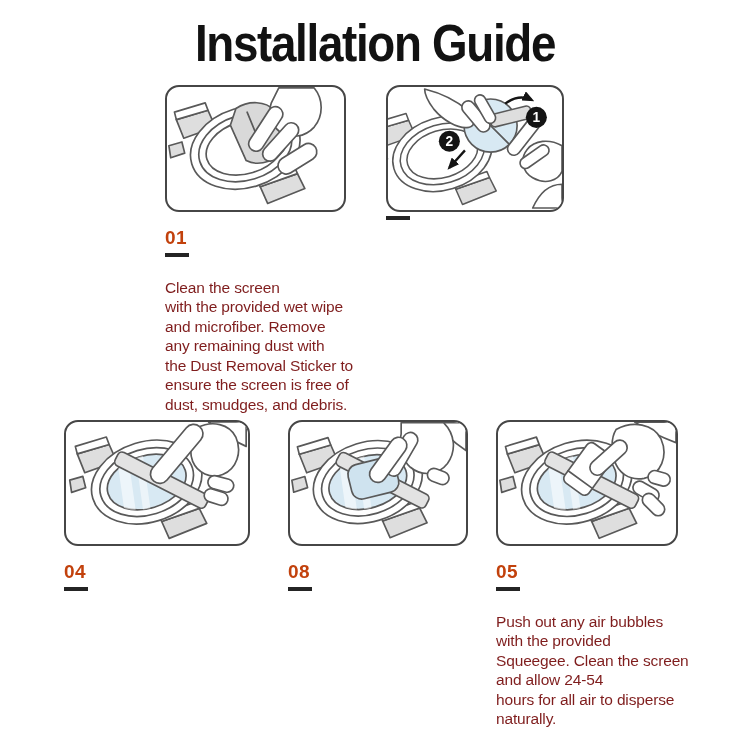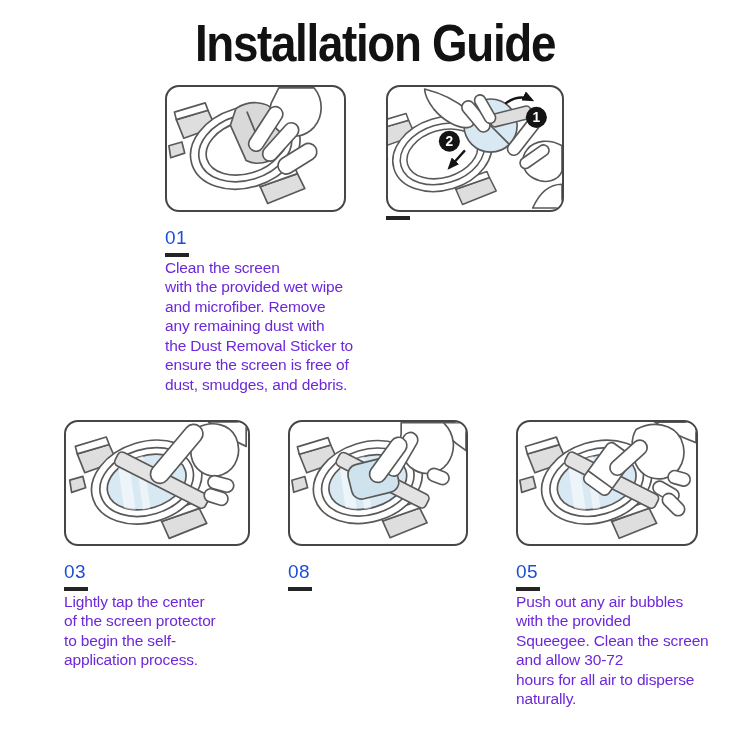--- a/index.html
+++ b/index.html
@@ -11,33 +11,33 @@
     letter-spacing:-1.5px;color:#121212;transform:scaleX(0.88);
   }
 
   .step{position:absolute;}
   .panel{
     box-sizing:border-box;border:2px solid #464646;border-radius:14px;
     background:#ffffff;overflow:hidden;
   }
   .panel svg{display:block;width:100%;height:100%;}
   .step-number{
-    margin-top:15px;font-size:19px;font-weight:normal;color:#1d4ed8;letter-spacing:0.5px;
+    margin-top:15px;font-size:19px;font-weight:bold;color:#c2410c;letter-spacing:0.5px;
   }
   .step-underline{width:24px;height:3.5px;background:#242424;margin-top:4px;}
   .step-text{
-    margin-top:1px;font-size:15.5px;line-height:19.5px;color:#6d28d9;
+    margin-top:21px;font-size:15.5px;line-height:19.5px;color:#7f1d1d;
     letter-spacing:-0.15px;white-space:pre;
   }
 
   #step-1{left:165px;top:85px;}  #step-1 .panel{width:181px;height:127px;}
   #step-2{left:386px;top:85px;}  #step-2 .panel{width:178px;height:127px;}
   #step-3{left:64px;top:420px;}  #step-3 .panel{width:186px;height:126px;}
   #step-4{left:288px;top:420px;} #step-4 .panel{width:180px;height:126px;}
-  #step-5{left:516px;top:420px;} #step-5 .panel{width:182px;height:126px;}
+  #step-5{left:496px;top:420px;} #step-5 .panel{width:182px;height:126px;}
 
   .lineart{stroke:#595959;stroke-width:1.8;stroke-linejoin:round;stroke-linecap:round;}
   .white-fill{fill:#ffffff;}
   .gray-fill{fill:#dedede;}
   .wipe-fill{fill:#d9d9d9;}
   .blue-fill{fill:#d8e9f3;}
   .badge-dot{fill:#141414;}
   .badge-num{font-family:"Liberation Sans",sans-serif;font-size:15px;font-weight:bold;fill:#ffffff;text-anchor:middle;}
   .arrow{stroke:#141414;stroke-width:2.6;fill:none;}
   .hidden-defs{position:absolute;width:0;height:0;overflow:hidden;}
@@ -143,26 +143,22 @@
       <rect class="lineart" x="46" y="54" width="108" height="16" rx="5" transform="rotate(27 100 62)" fill="#e3e3e3"></rect>
       <g>
         <path class="lineart white-fill" d="M150,0 L190,0 L190,26 C176,20 162,10 150,0 Z"></path>
         <path class="lineart white-fill" d="M138,6 C154,-2 172,2 179,16 C186,32 180,50 165,56 C152,61 138,54 133,42 C129,32 131,16 138,6 Z"></path>
         <rect class="lineart white-fill" x="-10" y="-38" width="20" height="76" rx="10" transform="translate(116,34) rotate(40)"></rect>
         <rect class="lineart white-fill" x="-14" y="-7" width="28" height="14" rx="7" transform="translate(163,66) rotate(15)"></rect>
         <rect class="lineart white-fill" x="-13" y="-7" width="26" height="14" rx="7" transform="translate(158,80) rotate(18)"></rect>
       </g>
     </svg>
   </div>
-  <div class="step-number">03</div>
-  <div class="step-underline"></div>
-  <div class="step-text">Lightly tap the center
-of the screen protector
-to begin the self-
-application process.</div>
+  <div class="step-number">04</div>
+  <div class="step-underline"></div>
 </div>
 
 <div class="step" id="step-4">
   <div class="panel">
     <svg viewBox="0 0 190 130" preserveAspectRatio="xMidYMid meet">
       <use href="#watch" style="--face:#d8e9f3"></use>
       <g clip-path="url(#faceclip)">
         <rect x="56" y="24" width="12" height="82" fill="#ffffff" opacity="0.55" transform="rotate(-8 62 64)"></rect>
         <rect x="76" y="22" width="8" height="86" fill="#ffffff" opacity="0.5" transform="rotate(-8 80 64)"></rect>
       </g>
@@ -202,16 +198,16 @@
         <rect class="lineart white-fill" x="-15" y="-7" width="30" height="14" rx="7" transform="translate(158,74) rotate(30)"></rect>
         <rect class="lineart white-fill" x="-14" y="-7" width="28" height="14" rx="7" transform="translate(166,88) rotate(45)"></rect>
       </g>
     </svg>
   </div>
   <div class="step-number">05</div>
   <div class="step-underline"></div>
   <div class="step-text">Push out any air bubbles
 with the provided
 Squeegee. Clean the screen
-and allow 30-72
+and allow 24-54
 hours for all air to disperse
 naturally.</div>
 </div>
 
 </body></html>

